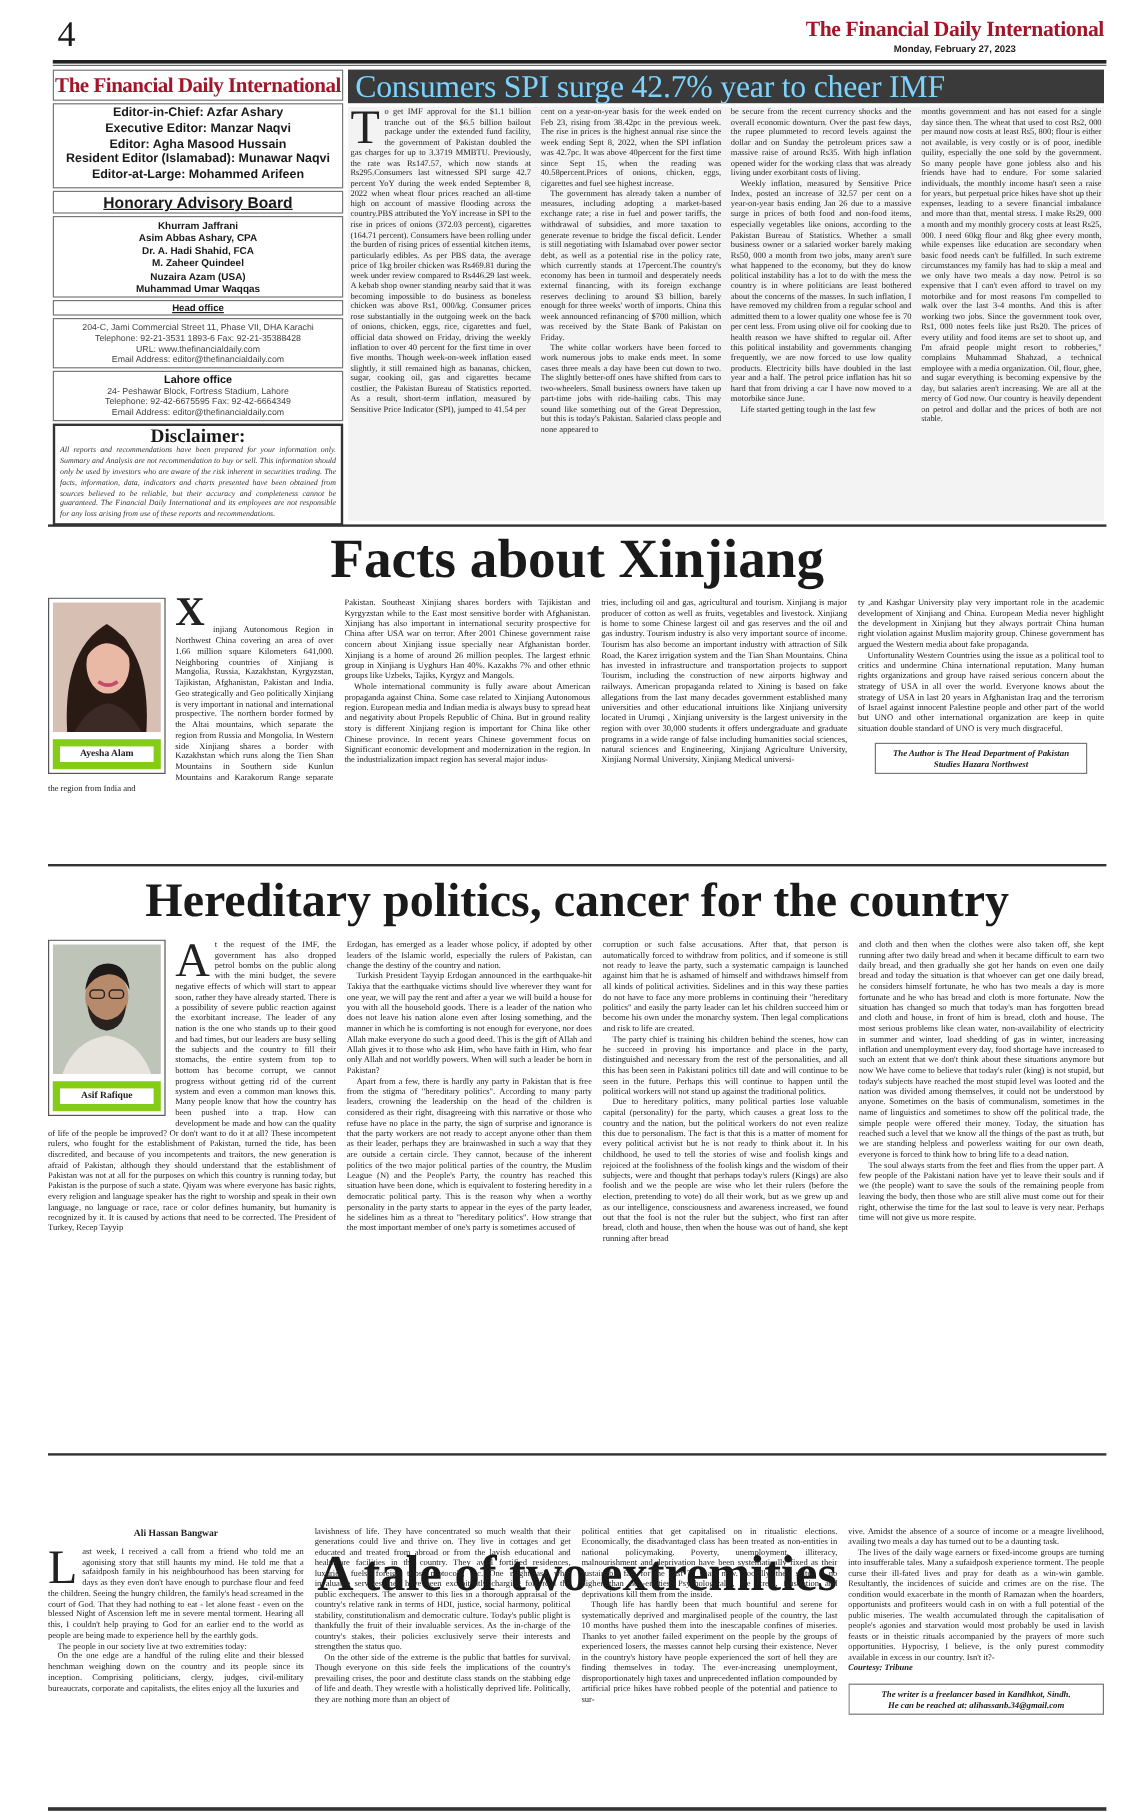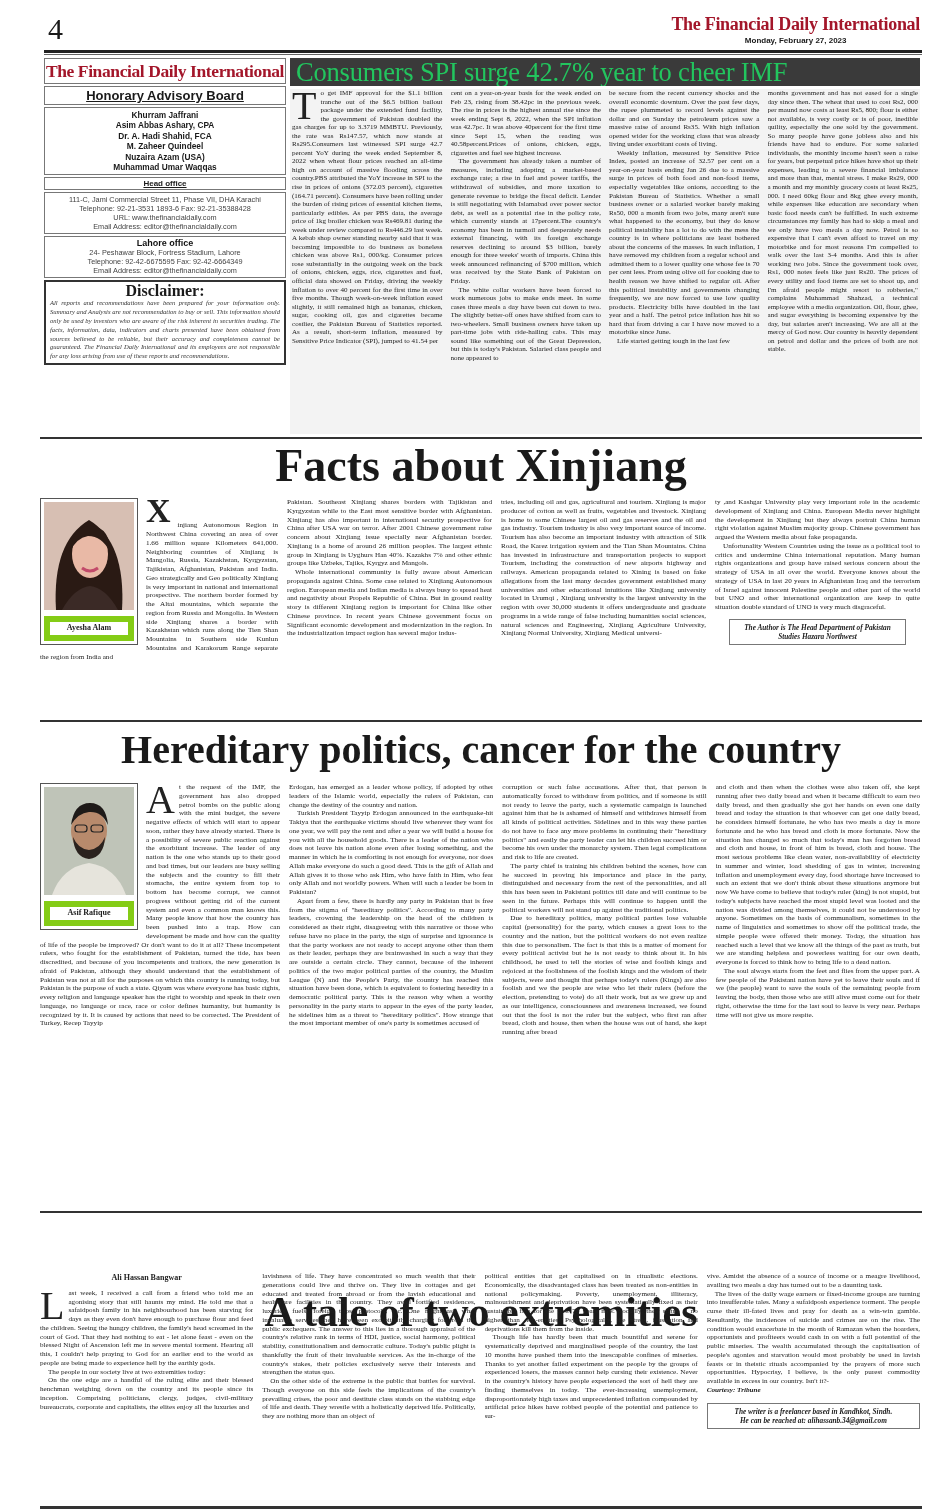--- a/index.html
+++ b/index.html
@@ -25,21 +25,21 @@
   .sb-board .col { flex: 1; font-family: "Liberation Sans", sans-serif; font-weight: bold; font-size: 8.3px; line-height: 10.4px; padding: 2px 0; }
   .sb-board .col + .col { border-left: 1px solid #777; }
   .sb-office-title { font-family: "Liberation Sans", sans-serif; font-weight: bold; font-size: 8px; text-decoration: underline; padding: 1px 0; }
   .sb-office { font-family: "Liberation Sans", sans-serif; font-size: 7.3px; line-height: 9px; color: #444; padding: 2px 0; }
   .sb-office .ttl { font-weight: bold; font-size: 9px; color: #111; }
   .disclaimer { border: 2px solid #333; padding: 1px 4px 2px; }
   .disclaimer .ttl { font-size: 16px; font-weight: bold; text-align: center; line-height: 16px; }
   .disclaimer .txt { font-size: 6.6px; line-height: 8.8px; font-style: italic; text-align: justify; color: #333; }
 
   
-  .lead-head { position: absolute; left: 290px; top: 58px; width: 630px; height: 28px; background: #3a3a3a; color: #22c55e; font-size: 26.5px; font-family: "Liberation Serif", serif; line-height: 28px; padding-left: 6px; white-space: nowrap; overflow: hidden; letter-spacing: -0.2px; }
+  .lead-head { position: absolute; left: 290px; top: 58px; width: 630px; height: 28px; background: #3a3a3a; color: #7dd3fc; font-size: 26.5px; font-family: "Liberation Serif", serif; line-height: 28px; padding-left: 6px; white-space: nowrap; overflow: hidden; letter-spacing: -0.2px; }
   .lead-body { position: absolute; left: 290px; top: 89px; width: 630px; height: 345px; display: flex; gap: 8px; background: #f3f3f3; padding: 0 2px; }
   .lead-body .col { flex: 1; font-size: 7.05px; line-height: 8.55px; text-align: justify; overflow: hidden; color: #222; }
 
   .col p { text-indent: 0; }
   .col p + p { text-indent: 8px; }
 
   .rule-thick { position: absolute; height: 2px; background: #333; }
 
   .article-title { position: absolute; text-align: center; font-weight: bold; font-family: "Liberation Serif", serif; white-space: nowrap; }
 
@@ -63,34 +63,41 @@
   <div class="masthead">
     <div class="name">The Financial Daily International</div>
     <div class="date">Monday, February 27, 2023</div>
   </div>
 </div>
 <div class="header-rule"></div>
 <div class="header-rule2"></div>
 
 <div class="sidebar">
   <div class="box sb-masthead">The Financial Daily International</div>
+  <div class="box sb-editors">
+    <div>Editor-in-Chief: Azfar Ashary</div>
+    <div>Executive Editor: Manzar Naqvi</div>
+    <div>Editor: Agha Masood Hussain</div>
+    <div>Resident Editor (Islamabad): Munawar Naqvi</div>
+    <div>Editor-at-Large: Mohammed Arifeen</div>
+  </div>
   <div class="box sb-board-title">Honorary Advisory Board</div>
   <div class="box sb-board">
     <div class="col">
       <div>Khurram Jaffrani</div>
       <div>Asim Abbas Ashary, CPA</div>
       <div>Dr. A. Hadi Shahid, FCA</div>
       <div>M. Zaheer Quindeel</div>
       <div>Nuzaira Azam (USA)</div>
       <div>Muhammad Umar Waqqas</div>
     </div>
   </div>
   <div class="box sb-office-title">Head office</div>
   <div class="box sb-office">
-    <div>111-C, Jami Commercial Street 11, Phase VII, DHA Karachi</div>
+    <div>204-C, Jami Commercial Street 11, Phase VII, DHA Karachi</div>
     <div>Telephone: 92-21-3531 1893-6 Fax: 92-21-35388428</div>
     <div>URL: www.thefinancialdaily.com</div>
     <div>Email Address: editor@thefinancialdaily.com</div>
   </div>
   <div class="box sb-office">
     <div class="ttl">Lahore office</div>
     <div>24- Peshawar Block, Fortress Stadium, Lahore</div>
     <div>Telephone: 92-42-6675595 Fax: 92-42-6664349</div>
     <div>Email Address: editor@thefinancialdaily.com</div>
   </div>

